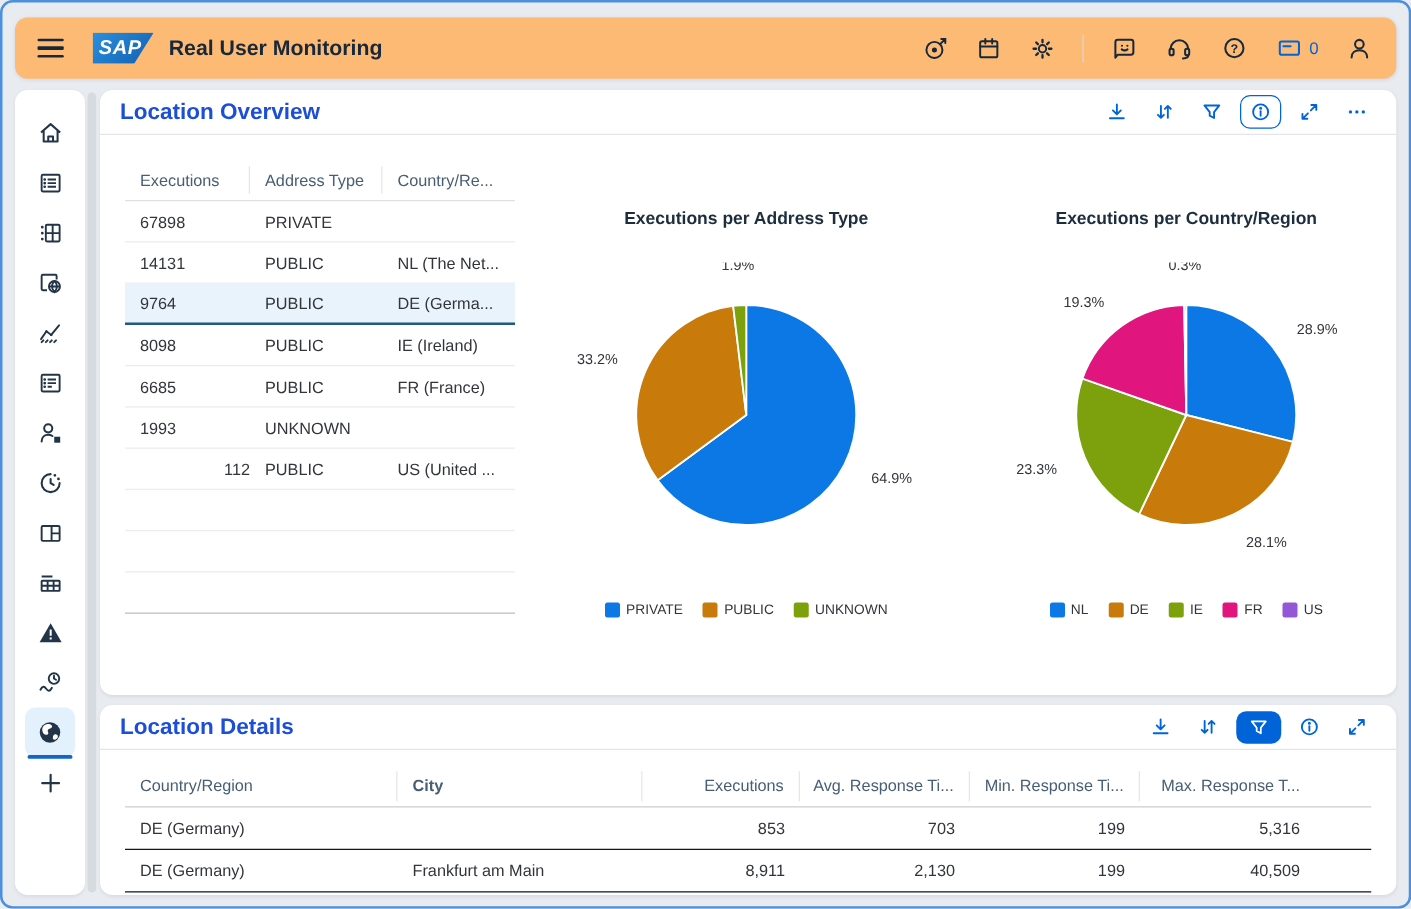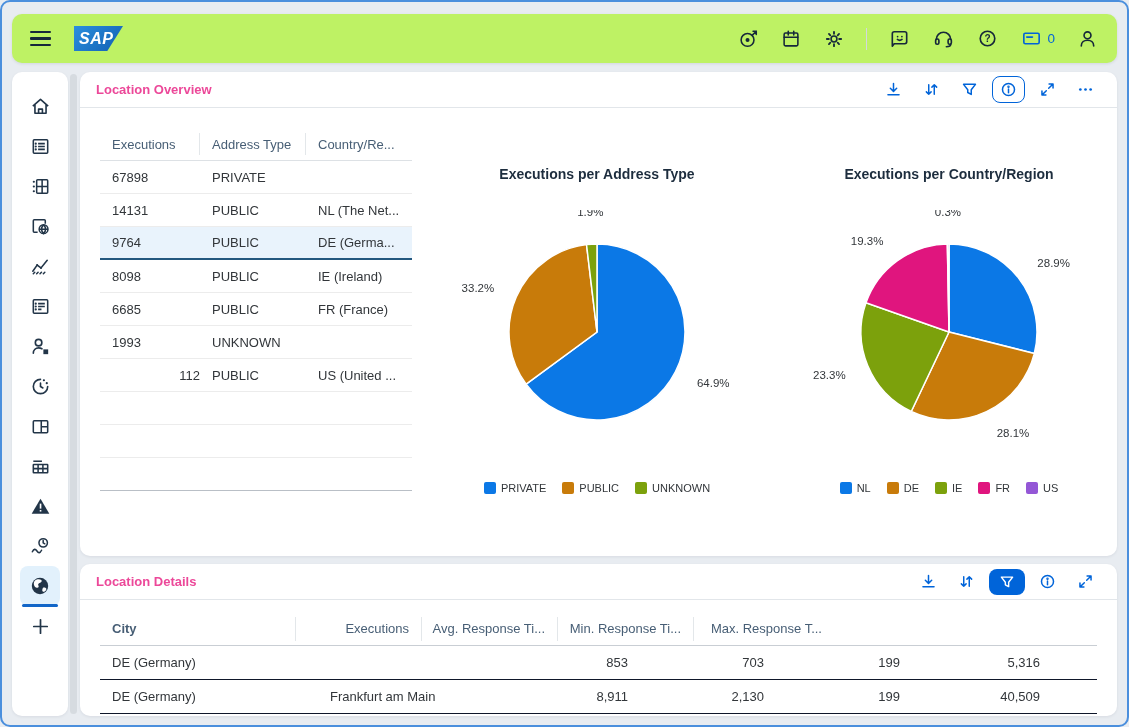--- a/index.html
+++ b/index.html
@@ -1,21 +1,21 @@
 <!DOCTYPE html>
 <html><head>
 <meta charset="utf-8">
 <style>
   * { margin:0; padding:0; box-sizing:border-box; }
   html,body { width:1129px; height:727px; }
   body { font-family:"Liberation Sans","DejaVu Sans",sans-serif; background:#e8ecf1; position:relative; overflow:hidden; }
   .frame { position:absolute; inset:0; border:2px solid #4b8fdd; border-radius:10px; pointer-events:none; z-index:50; }
 
   
-  .topbar { position:absolute; left:12px; right:12px; top:14px; height:49px; background:#bef264; border-radius:10px;
+  .topbar { position:absolute; left:12px; right:12px; top:14px; height:49px; background:#fdba74; border-radius:10px;
             box-shadow:0 1px 3px rgba(30,40,60,.10); display:flex; align-items:center; padding:0 18px; z-index:5; }
   .burger { width:26px; height:26px; border:none; background:none; cursor:pointer; display:flex; flex-direction:column; justify-content:center; gap:4px; }
   .burger span { display:block; height:2.6px; width:21px; background:#16283a; border-radius:1px; }
   .sap-logo { margin-left:18px; width:49px; height:25px; background:linear-gradient(135deg,#2a8fde 0%,#1666b8 85%);
               clip-path:polygon(0 0,100% 0,68% 100%,0 100%); color:#fff; font-weight:700; font-style:italic;
               font-size:16px; display:flex; align-items:center; padding-left:5px; letter-spacing:.5px; }
   .app-title { margin-left:12px; font-size:17px; font-weight:700; color:#16283a; }
   .refresh-group { margin-left:36px; display:flex; align-items:center; gap:8px; }
   .refresh-text { font-size:13.5px; color:#5b6c7e; }
   .top-icons { margin-left:auto; display:flex; align-items:center; gap:21px; }
@@ -31,21 +31,21 @@
   .side-item.active { background:#e2f1fc; }
   .side-item.active::after { content:""; position:absolute; left:2px; right:2px; bottom:-1px; height:3px; background:#1266c8; border-radius:2px; }
   .side-scrollbar { position:absolute; left:70px; top:74px; bottom:13px; width:7px; background:#d6dbe0; border-radius:4px; z-index:3; }
 
   
   .main { position:absolute; left:80px; right:12px; top:72px; bottom:11px; }
   .panel { position:absolute; left:0; right:0; background:#fff; border-radius:10px; box-shadow:0 1px 3px rgba(30,40,60,.08); overflow:hidden; }
   .panel.overview { top:0; height:484px; }
   .panel.details  { top:492px; bottom:0; }
   .panel-head { height:36px; display:flex; align-items:center; padding:0 16px; border-bottom:1px solid #e2e6ea; }
-  .panel-title { font-size:13px; font-weight:700; color:#ec4899;text-align:center; }
+  .panel-title { font-size:18px; font-weight:700; color:#1d4ed8;text-align:center; }
   .toolbar { margin-left:auto; display:flex; align-items:center; gap:7px; }
   .tb { border:none; background:none; cursor:pointer; padding:3px 6px; border-radius:8px; display:flex; align-items:center; }
   .tb.outlined { border:1px solid #0064d9; }
   .tb.active-pill { background:#0064d9; padding:4px 9px; }
 
   
   .ov-body { display:flex; padding:20px 20px 0 20px; gap:18px; }
 
   .mini-table { width:312px; font-size:13px; color:#32363a; flex:none; }
   .mt-head { display:flex; height:33px; align-items:center; border-bottom:1px solid #dde1e5; color:#475e75; }
@@ -80,20 +80,21 @@
 
 <div class="frame"></div>
 
 <header class="topbar">
   <button class="burger">
       <span></span>
       <span></span>
       <span></span>
     </button>
   <div class="sap-logo">SAP</div>
+  <div class="app-title">Real User Monitoring</div>
 
 
   <div class="top-icons">
     <button class="tico">
       <svg width="22" height="22" viewBox="0 0 24 24" fill="none" stroke="#16283a" stroke-width="1.7" stroke-linecap="round">
         <circle cx="11.5" cy="13" r="7"></circle>
           <circle cx="11.5" cy="13" r="2.2" fill="#16283a" stroke="none"></circle>
         <path d="M16.5 8 L21 3.5 M21 7 V3.5 H17.5"></path>
       </svg>
     </button>
@@ -428,20 +429,21 @@
         </button>
         <button class="tb">
           <svg width="19" height="19" viewBox="0 0 24 24" fill="none" stroke="#0064d9" stroke-width="1.9" stroke-linecap="round" stroke-linejoin="round">
             <path d="M14 5 H19 V10 M19 5 L13.5 10.5 M10 19 H5 V14 M5 19 L10.5 13.5"></path>
           </svg>
         </button>
       </div>
     </div>
     <div class="dt-table" id="dt-table">
         <div class="dt-head">
+          <div class="c" style="width: 218px;">Country/Region</div>
           <div class="c" style="width: 196px; font-weight: bold;">City</div>
           <div class="c num" style="width: 126px;">Executions</div>
           <div class="c num" style="width: 136px;">Avg. Response Ti...</div>
           <div class="c num" style="width: 136px;">Min. Response Ti...</div>
           <div class="c num" style="width: 140px;">Max. Response T...</div>
         </div>
         <div class="dt-row">
           <div class="c" style="width: 218px;">DE (Germany)</div>
           <div class="c" style="width: 196px;"></div>
           <div class="c num" style="width: 126px;">853</div>

